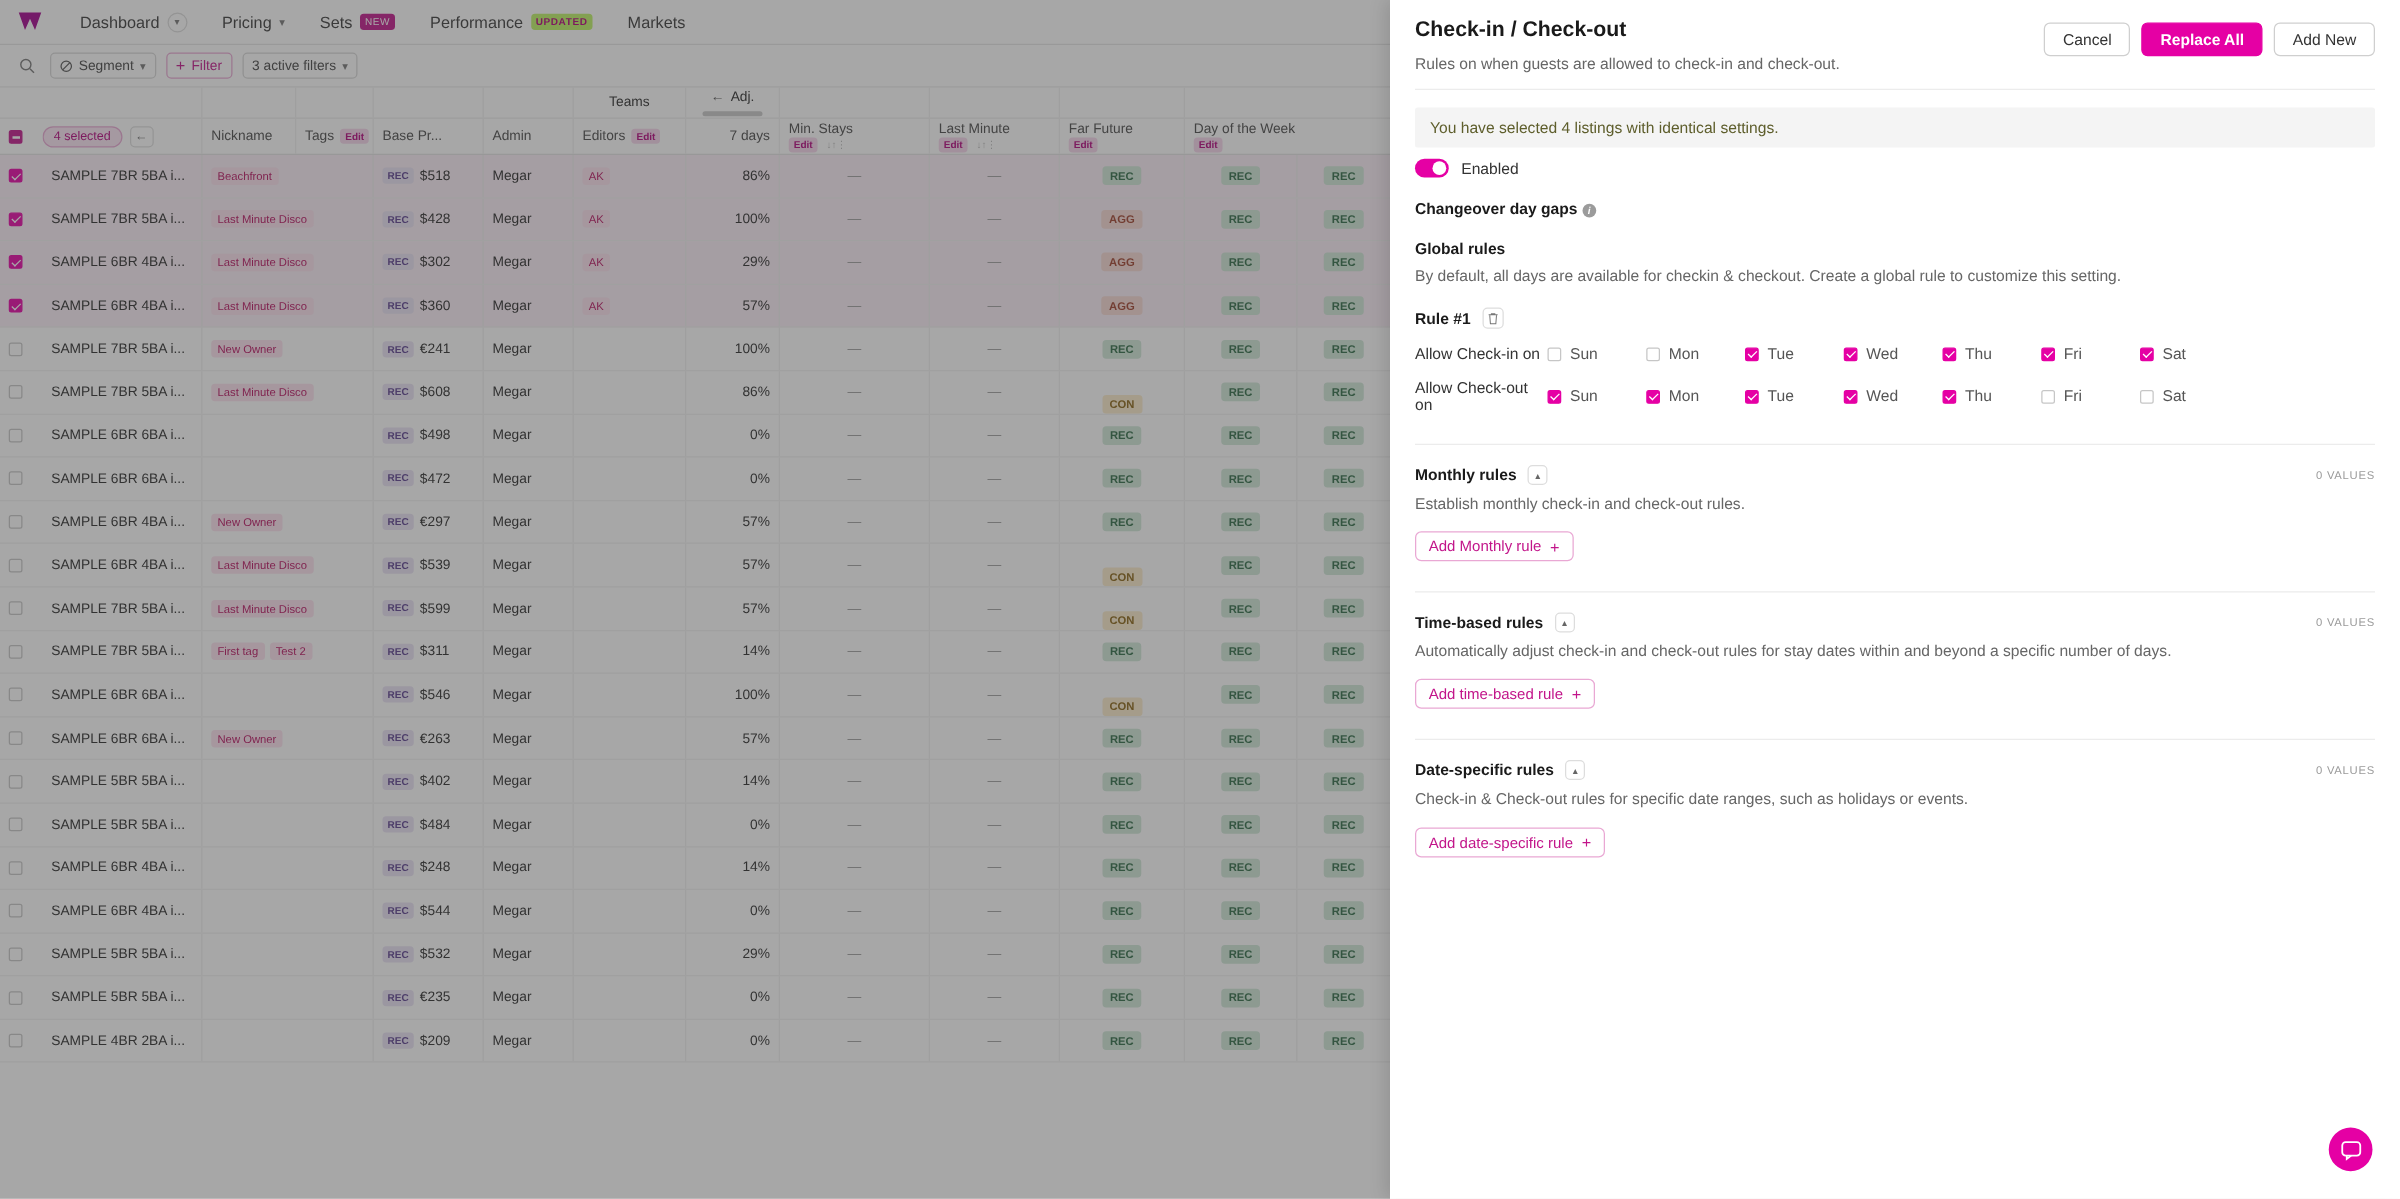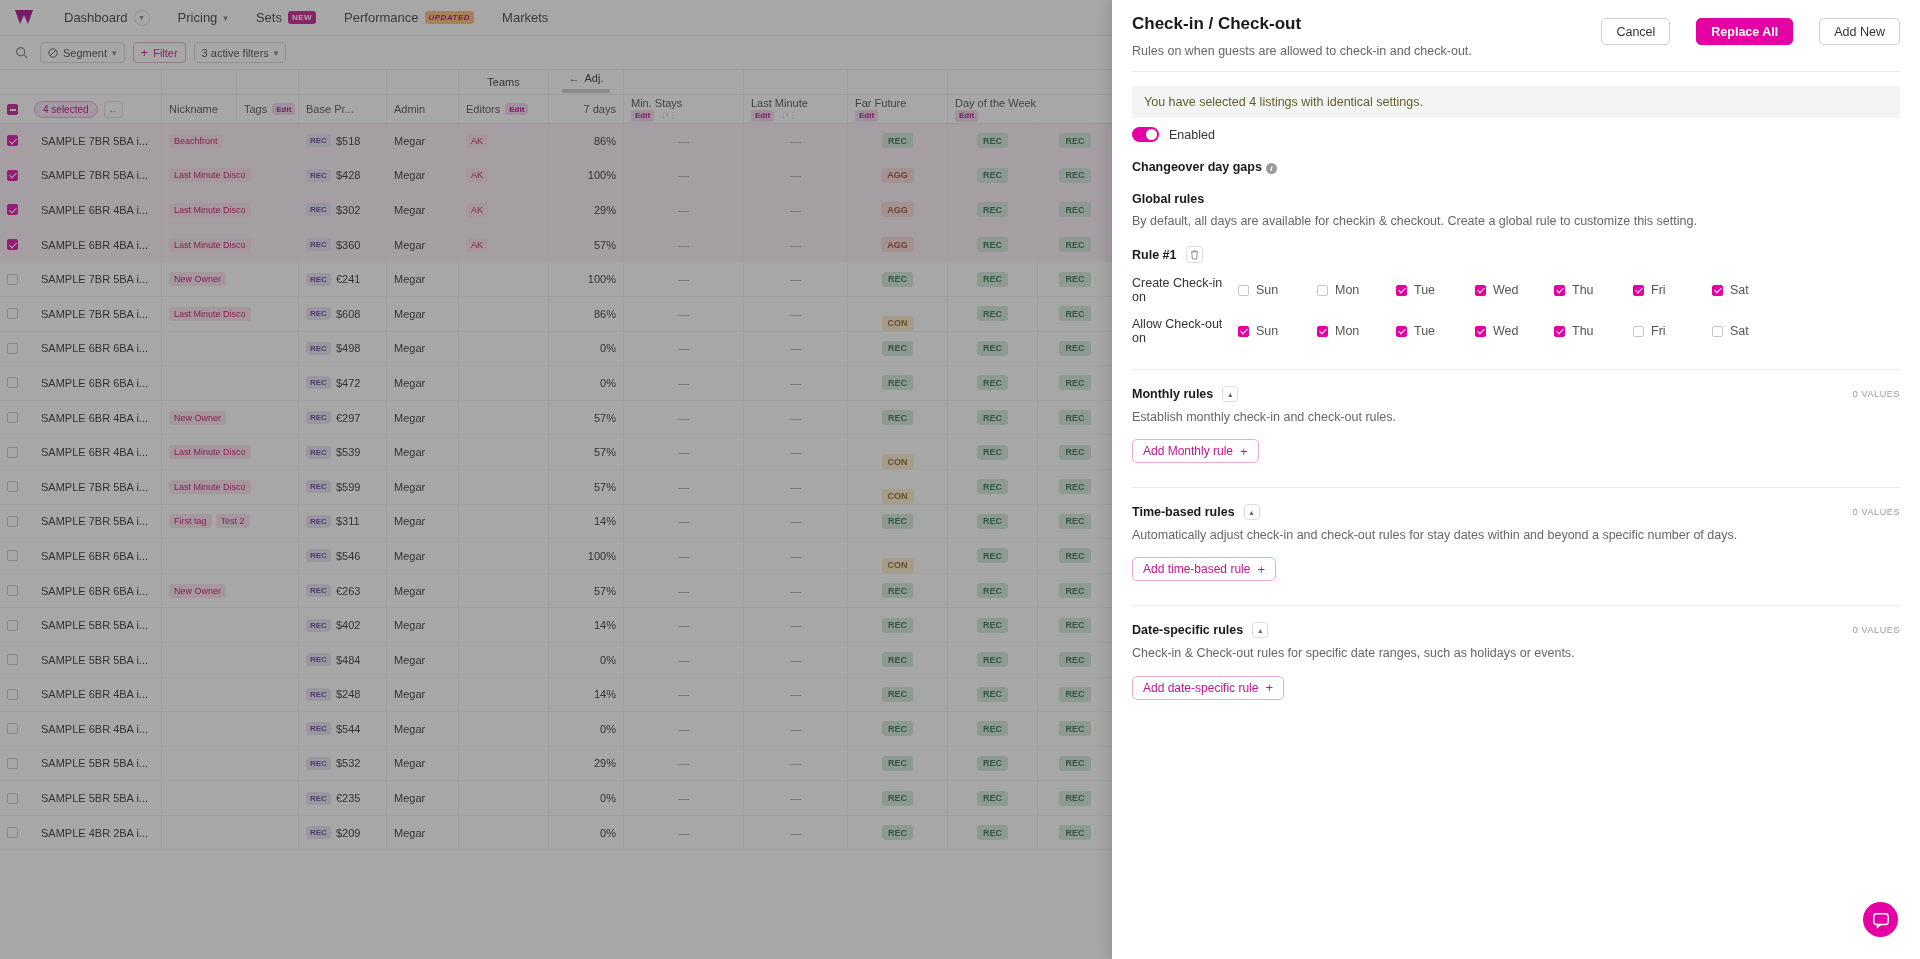--- a/index.html
+++ b/index.html
@@ -35,26 +35,26 @@
   .logo { width:22px; height:20px; margin-right:14px; display:flex; align-items:center;}
   .nav-item {
     display:flex; align-items:center; gap:6px;
     padding:0 14px; height:36px; font-size:13px; color:#3a3a3a;
     white-space:nowrap;
   }
   .chev { width:16px;height:16px;border-radius:50%;border:1px solid #dcdcdc;
           display:inline-flex;align-items:center;justify-content:center;font-size:8px;color:#777;}
   .chev-plain { font-size:9px; color:#777; }
   .badge-new {
-    background:#c2158a; color:#fff; font-size:8px; font-weight:bold;
+    background:#c2158a; color:#fff; font-size:8px; font-weight:normal;
     padding:2px 4px; border-radius:3px; letter-spacing:.5px;
   }
   .badge-upd {
-    background:#fdba74; color:#b3007c; font-size:8px; font-weight:bold;
-    padding:2px 4px; border-radius:3px; letter-spacing:.5px;font-style:italic;
+    background:#bef264; color:#b3007c; font-size:8px; font-weight:bold;
+    padding:2px 4px; border-radius:3px; letter-spacing:.5px;
   }
 
   
   .filterbar {
     height:34px; display:flex; align-items:center; gap:8px;
     padding:0 10px; border-bottom:1px solid #ececec; background:#fff;
   }
   .fbtn {
     height:21px; border:1px solid #d8d8d8; border-radius:4px;
     display:inline-flex; align-items:center; gap:5px;
@@ -95,21 +95,21 @@
   #panel {
     position:absolute; right:0; top:0; width:808px; height:959px;
     background:#fff; z-index:60;
     box-shadow:-3px 0 14px rgba(0,0,0,0.13);
     display:flex; flex-direction:column;
   }
   .p-head { padding:14px 20px 0 20px; }
   .p-title-row { display:flex; align-items:flex-start; justify-content:space-between;}
   .p-title { font-size:17px; font-weight:bold; color:#1a1a1a; }
   .p-sub { font-size:12.5px; color:#666; margin-top:10px;}
-  .p-actions { display:flex; align-items:flex-start; gap:26px; margin-top:4px;}
+  .p-actions { display:flex; align-items:flex-start; gap:9px; margin-top:4px;}
   .btn {
     height:27px; border-radius:5px; padding:0 14px; font-size:12.5px;
     display:inline-flex; align-items:center; justify-content:center;
     border:1px solid #d5d5d5; background:#fff; color:#333; cursor:pointer;
   }
   .btn.primary { background:#e500a4; border-color:#e500a4; color:#fff; font-weight:600;}
   .btn.outline-dark { border-color:#cfcfcf; color:#333; }
   .p-divider { height:1px; background:#ececec; margin:13px 0 0 0;}
 
   .p-body { padding:0 20px; overflow:hidden; flex:1; position:relative;}
@@ -900,21 +900,21 @@
     <div class="rule-row">
       <span class="rule-name">Rule #1</span>
       <span class="trash">
         <svg width="9" height="10" viewBox="0 0 10 11">
             <path d="M1 2h8M3.5 2V1h3v1M2 2.5l.6 7.5h4.8L8 2.5" fill="none" stroke="#777" stroke-width="0.9"></path>
           </svg>
       </span>
     </div>
 
     <div class="days-row">
-      <span class="rlabel">Create Check-in on</span>
+      <span class="rlabel">Allow Check-in on</span>
       <span id="checkin-days" style="display:flex">
           <span class="daycell">
             <span class="cbx "></span>
             <span class="dl">Sun</span>
           </span>
           <span class="daycell">
             <span class="cbx "></span>
             <span class="dl">Mon</span>
           </span>
           <span class="daycell">

